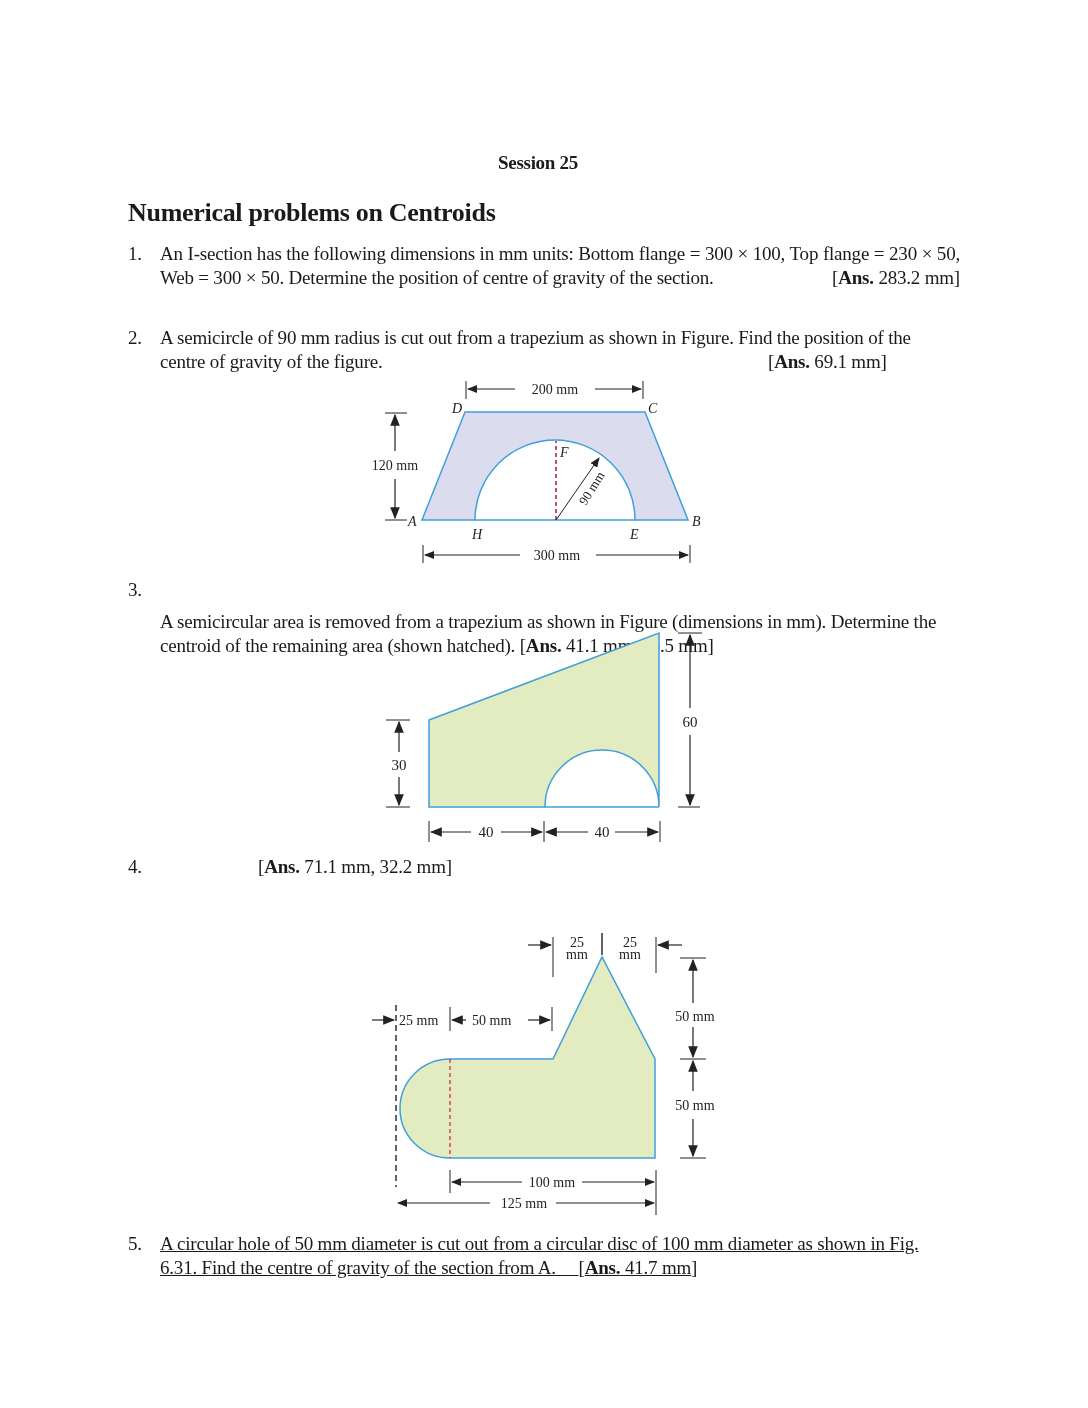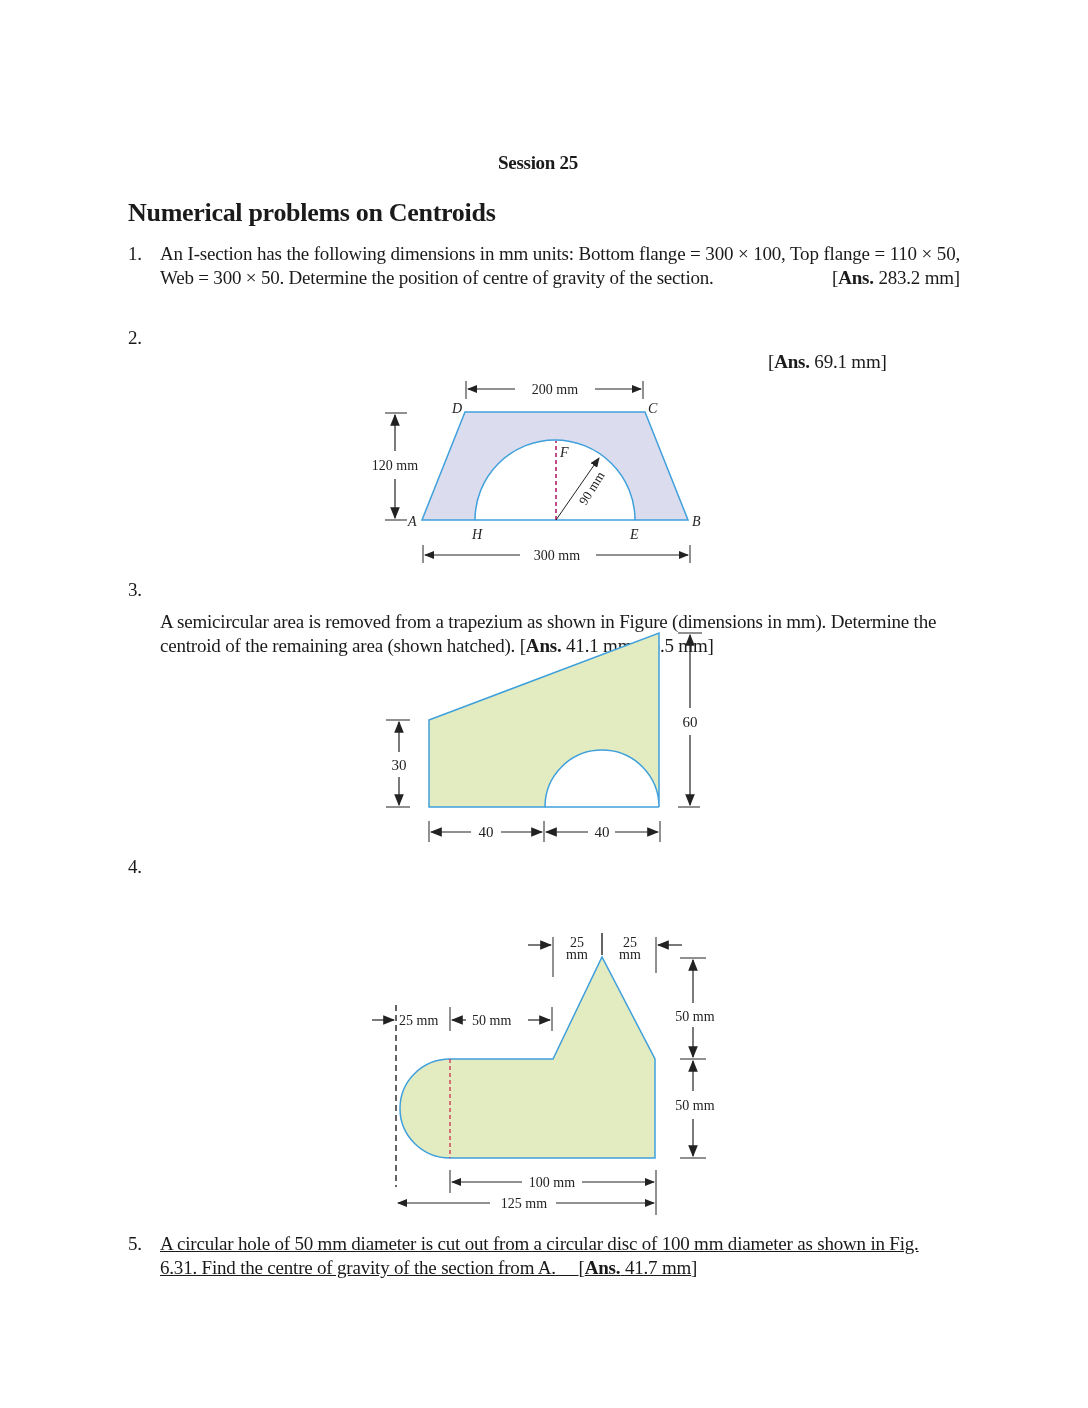--- a/index.html
+++ b/index.html
@@ -29,28 +29,29 @@
   </style>
 </head>
 <body>
 
 <div class="session-title">Session 25</div>
 <div class="section-heading">Numerical problems on Centroids</div>
 
 <div class="problem" style="top:242px;">
   <span class="num">1.</span>
   <div class="body">
-    <span>An I-section has the following dimensions in mm units: Bottom flange = 300 × 100, Top flange = 110 × 50, Web = 300 × 50. Determine the position of centre of gravity of the section.</span>
+    <span>An I-section has the following dimensions in mm units: Bottom flange = 300 × 100, Top flange = 230 × 50, Web = 300 × 50. Determine the position of centre of gravity of the section.</span>
     <span class="ans ans-right"><span>[</span><b>Ans.</b> <span>283.2 mm</span><span>]</span></span>
   </div>
 </div>
 
 <div class="problem" style="top:326px;">
   <span class="num">2.</span>
   <div class="body" style="text-align:left;">
+    <span>A semicircle of 90 mm radius is cut out from a trapezium as shown in Figure. Find the position of the centre of gravity of the figure.</span>
     <span class="ans" style="position:absolute; left:640px; top:24px;"><span>[</span><b>Ans.</b> <span>69.1 mm</span><span>]</span></span>
   </div>
 </div>
 
 <div class="fig" style="left:360px; top:375px;">
   <svg width="360" height="195" viewBox="0 0 360 195" xmlns="http://www.w3.org/2000/svg">
     <defs>
       <marker id="ar" markerWidth="10" markerHeight="8" refX="9" refY="4" orient="auto-start-reverse">
           <path d="M0,0 L10,4 L0,8 z" fill="#222"></path>
         </marker>
@@ -126,20 +127,21 @@
     <line x1="131" y1="207" x2="172" y2="207" stroke="#222" stroke-width="1.2" marker-end="url(#ar3)"></line>
     <text x="116" y="212" font-size="15" text-anchor="middle" font-family="Liberation Sans, sans-serif">40</text>
     <line x1="176" y1="207" x2="218" y2="207" stroke="#222" stroke-width="1.2" marker-start="url(#ar3)"></line>
     <line x1="245" y1="207" x2="288" y2="207" stroke="#222" stroke-width="1.2" marker-end="url(#ar3)"></line>
     <text x="232" y="212" font-size="15" text-anchor="middle" font-family="Liberation Sans, sans-serif">40</text>
   </svg>
 </div>
 
 <div class="problem" style="top:855px;">
   <span class="num">4.</span>
+  <div class="ans" style="margin-left:130px;"><span>[</span><b>Ans.</b> <span>71.1 mm, 32.2 mm</span><span>]</span></div>
 </div>
 
 <div class="fig" style="left:360px; top:925px;">
   <svg width="370" height="290" viewBox="0 0 370 290" xmlns="http://www.w3.org/2000/svg">
     <defs>
       <marker id="ar4" markerWidth="10" markerHeight="8" refX="9" refY="4" orient="auto-start-reverse">
           <path d="M0,0 L10,4 L0,8 z" fill="#222"></path>
         </marker>
     </defs>
 

